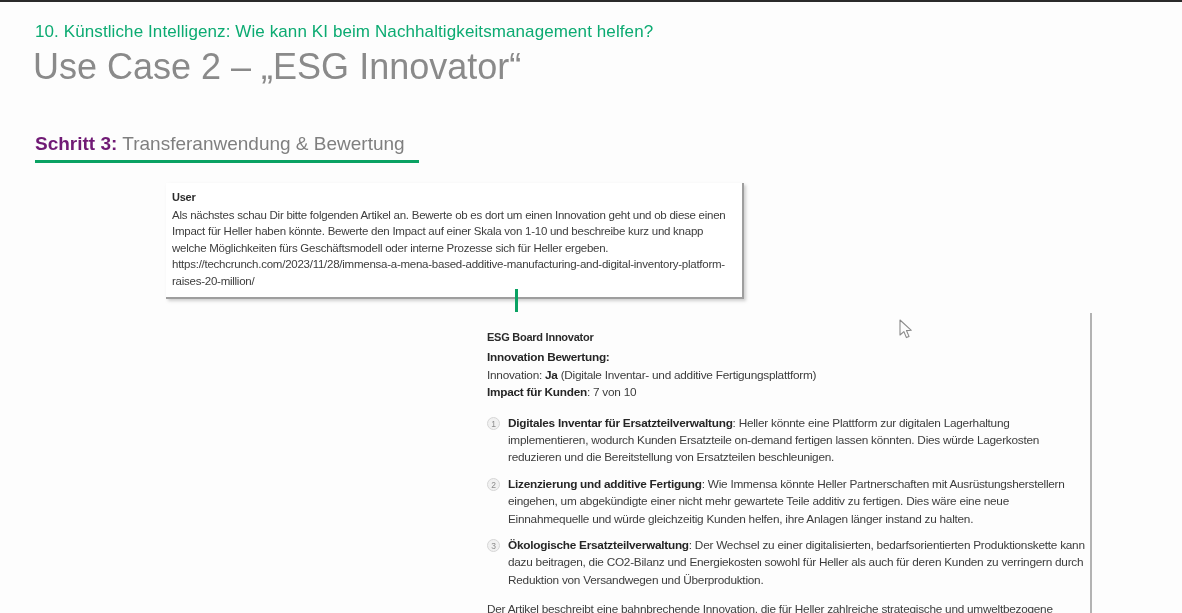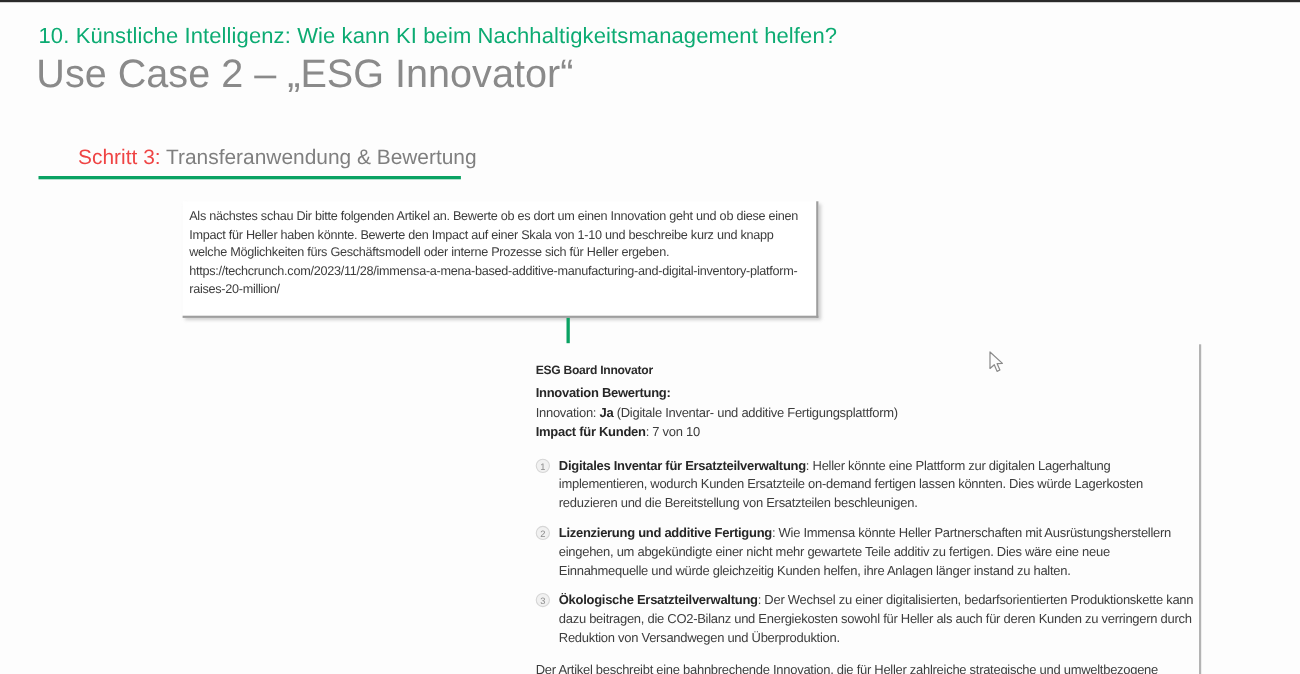--- a/index.html
+++ b/index.html
@@ -12,41 +12,40 @@
     height: 613px;
     background: #fdfdfd;
     border-top: 2px solid #2a2a2a;
     overflow: hidden;
   }
 
   
   .kicker {
     position: absolute;
     left: 35px; top: 20px;
-    font-size: 20px;
+    font-size: 17px;
     color: #0cab72;
     letter-spacing: 0.1px;
   }
   .slide-title {
     position: absolute;
     left: 33px; top: 44px;
     font-size: 36px;
     font-weight: 400;
     color: #8a8a8a;
   }
   .step-heading {
     position: absolute;
     left: 35px; top: 131px;
     font-size: 19px;
     color: #7f7f7f;
   }
   .step-heading .step-label {
-    font-weight: 400;
-    color: #ef4444;
-    margin-left: 36px;
+    font-weight: 700;
+    color: #701a75;
   }
   .step-underline {
     position: absolute;
     left: 35px; top: 158px;
     width: 384px; height: 3px;
     background: #0aa263;
   }
 
   
   .user-card {
@@ -137,20 +136,21 @@
   <div class="kicker">10. Künstliche Intelligenz: Wie kann KI beim Nachhaltigkeitsmanagement helfen?</div>
 
   <div class="slide-title">Use Case 2 – „ESG Innovator“</div>
 
   <div class="step-heading">
     <span class="step-label">Schritt 3:</span><span> Transferanwendung &amp; Bewertung</span>
   </div>
   <div class="step-underline"></div>
 
   <div class="user-card">
+    <div class="chat-role">User</div>
     <div><span>Als nächstes schau Dir bitte folgenden Artikel an. Bewerte ob es dort um einen Innovation geht und ob diese einen Impact für Heller haben könnte. Bewerte den Impact auf einer Skala von 1-10 und beschreibe kurz und knapp welche Möglichkeiten fürs Geschäftsmodell oder interne Prozesse sich für Heller ergeben.</span><br>
       <span class="chat-url">https://techcrunch.com/2023/11/28/immensa-a-mena-based-additive-manufacturing-and-digital-inventory-platform-raises-20-million/</span>
     </div>
   </div>
 
   <div class="connector"></div>
 
   <div class="assistant">
     <div class="chat-role">ESG Board Innovator</div>
     <div class="line bold">Innovation Bewertung:</div>

